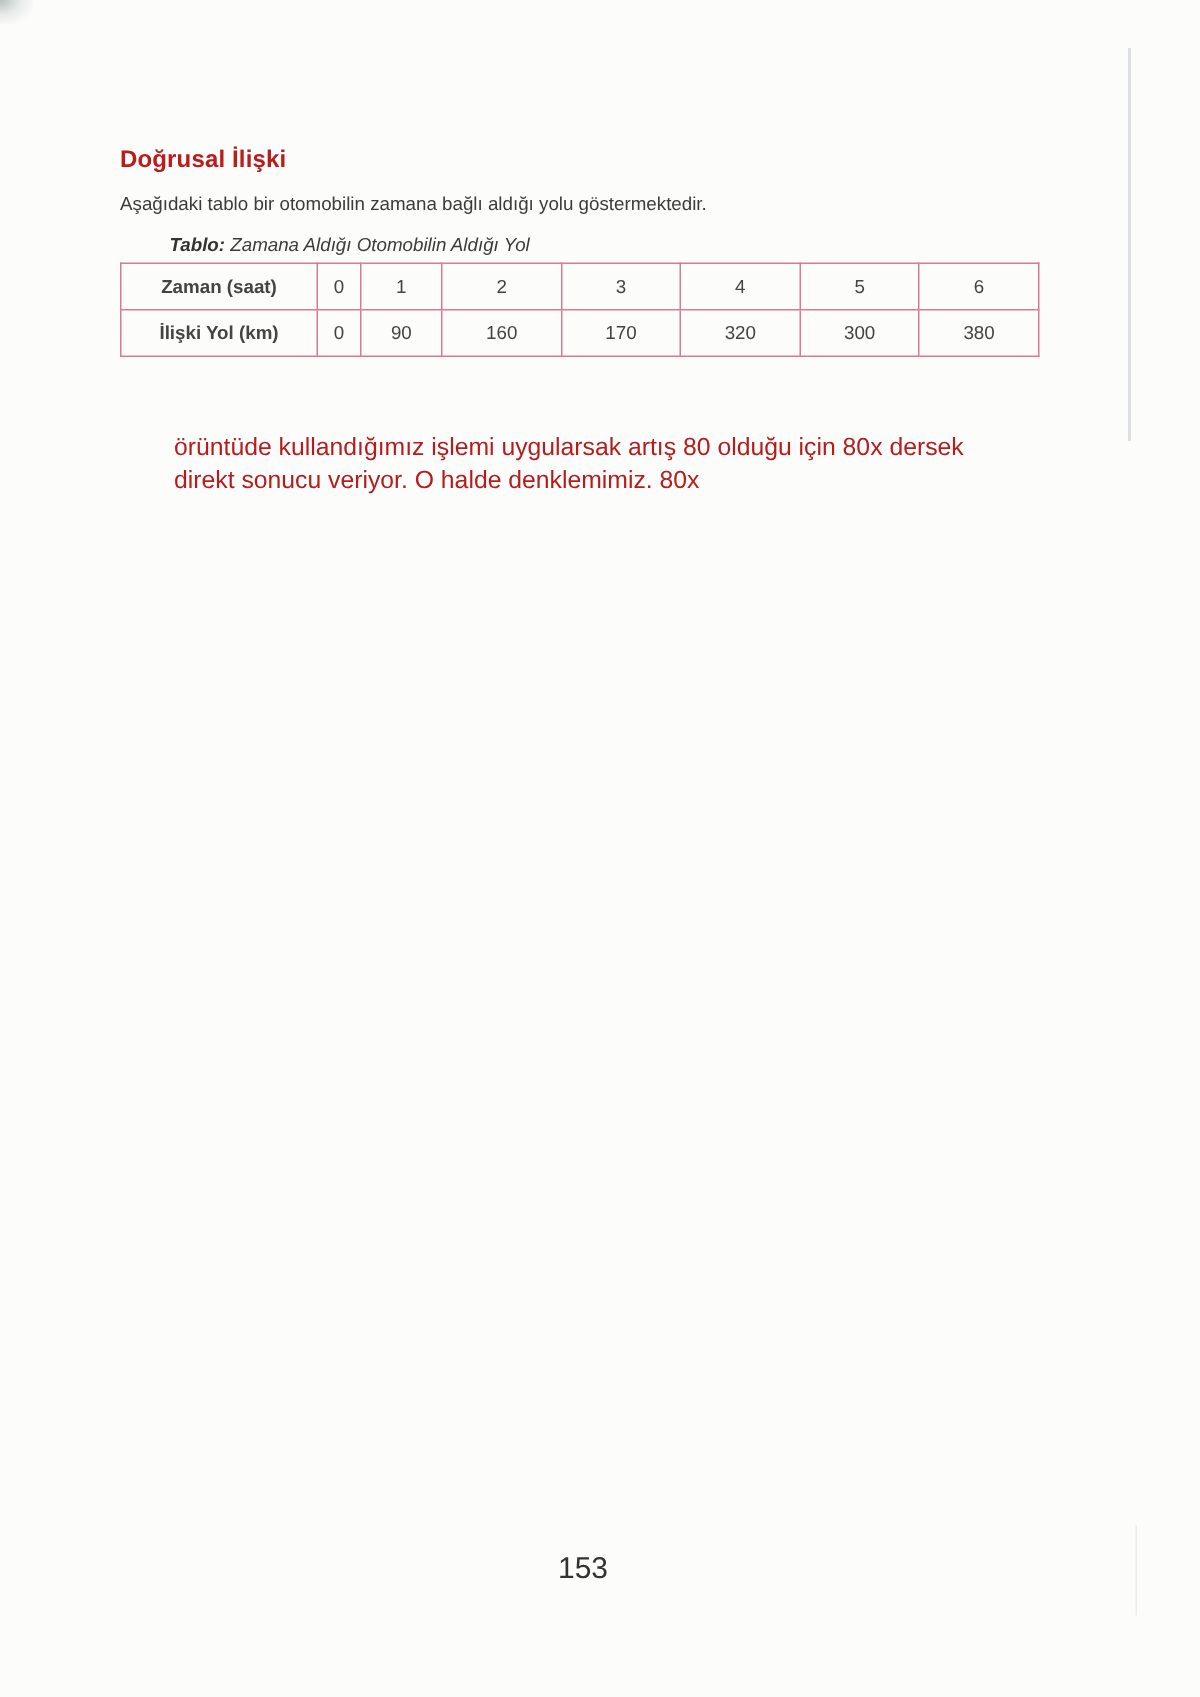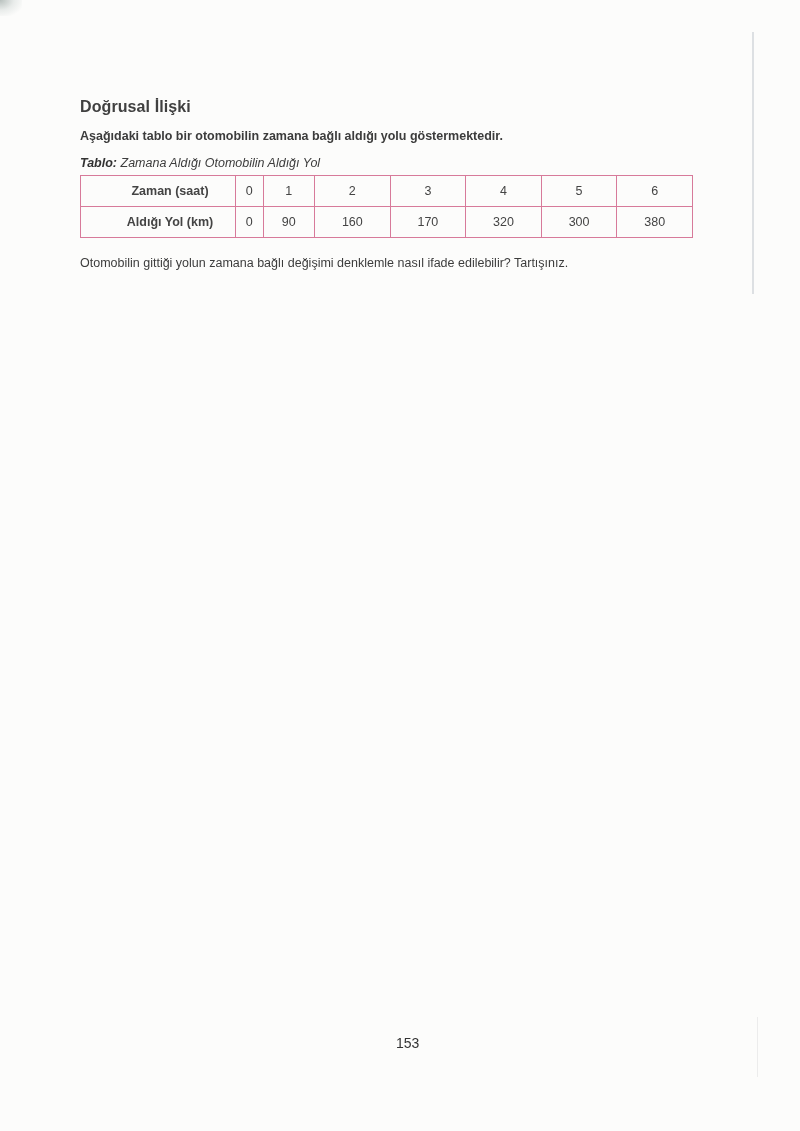--- a/index.html
+++ b/index.html
@@ -36,82 +36,80 @@
       position: absolute;
       left: 757px; top: 1017px;
       width: 1px; height: 60px;
       background: #ececec;
     }
     .section-title {
       position: absolute;
       left: 80px; top: 98px;
       font-size: 16px;
       font-weight: bold;
-      color: #404040;
+      color: #b91c1c;
       letter-spacing: 0.1px;
     }
     .intro {
       position: absolute;
       left: 80px; top: 129px;
       font-size: 12.5px;
       color: #3c3c3c;
-      font-weight: bold;
     }
     .caption {
       position: absolute;
       left: 80px; top: 156px;
       font-size: 12.5px;
       color: #3c3c3c;
       font-style: italic;
     }
     .caption b {
       font-weight: bold;
       font-style: italic;
       color: #333;
+      margin-left: 33px;
     }
     table.data-table {
       position: absolute;
       left: 80px; top: 175px;
       width: 613px;
       border-collapse: collapse;
       font-size: 12.5px;
       color: #444;
     }
     table.data-table td {
       border: 1.6px solid #d77a9a;
       height: 30px;
       text-align: center;
       padding: 0;
     }
     table.data-table td.head {
       width: 130px;
       font-weight: bold;
       color: #444;
-      padding-left: 24px;
     }
     .question {
       position: absolute;
       left: 80px; top: 256px;
       font-size: 12.5px;
       color: #3c3c3c;
     }
     .answer {
       position: absolute;
       left: 116px; top: 287px;
       width: 600px;
       font-size: 16.5px;
       line-height: 22px;
       color: #b51d1d;
     }
     .page-number {
       position: absolute;
       left: 372px; top: 1035px;
-      font-size: 14px;
+      font-size: 20px;
       color: #333;
-      margin-left: 24px;
     }
   </style>
 </head>
 <body>
 
 <div class="page">
   <div class="corner-shadow"></div>
   <div class="edge-line"></div>
   <div class="edge-line-bottom"></div>
 
@@ -125,29 +123,32 @@
       <td class="head">Zaman (saat)</td>
       <td>0</td>
       <td>1</td>
       <td>2</td>
       <td>3</td>
       <td>4</td>
       <td>5</td>
       <td>6</td>
     </tr>
     <tr>
-      <td class="head">Aldığı Yol (km)</td>
+      <td class="head">İlişki Yol (km)</td>
       <td>0</td>
       <td>90</td>
       <td>160</td>
       <td>170</td>
       <td>320</td>
       <td>300</td>
       <td>380</td>
     </tr>
   </tbody>
     </table>
 
-  <div class="question">Otomobilin gittiği yolun zamana bağlı değişimi denklemle nasıl ifade edilebilir? Tartışınız.</div>
 
+  <div class="answer">
+    <div>örüntüde kullandığımız işlemi uygularsak artış 80 olduğu için 80x dersek</div>
+    <div>direkt sonucu veriyor.  O halde denklemimiz. 80x</div>
+  </div>
 
   <div class="page-number">153</div>
 </div>
 
 </body></html>

